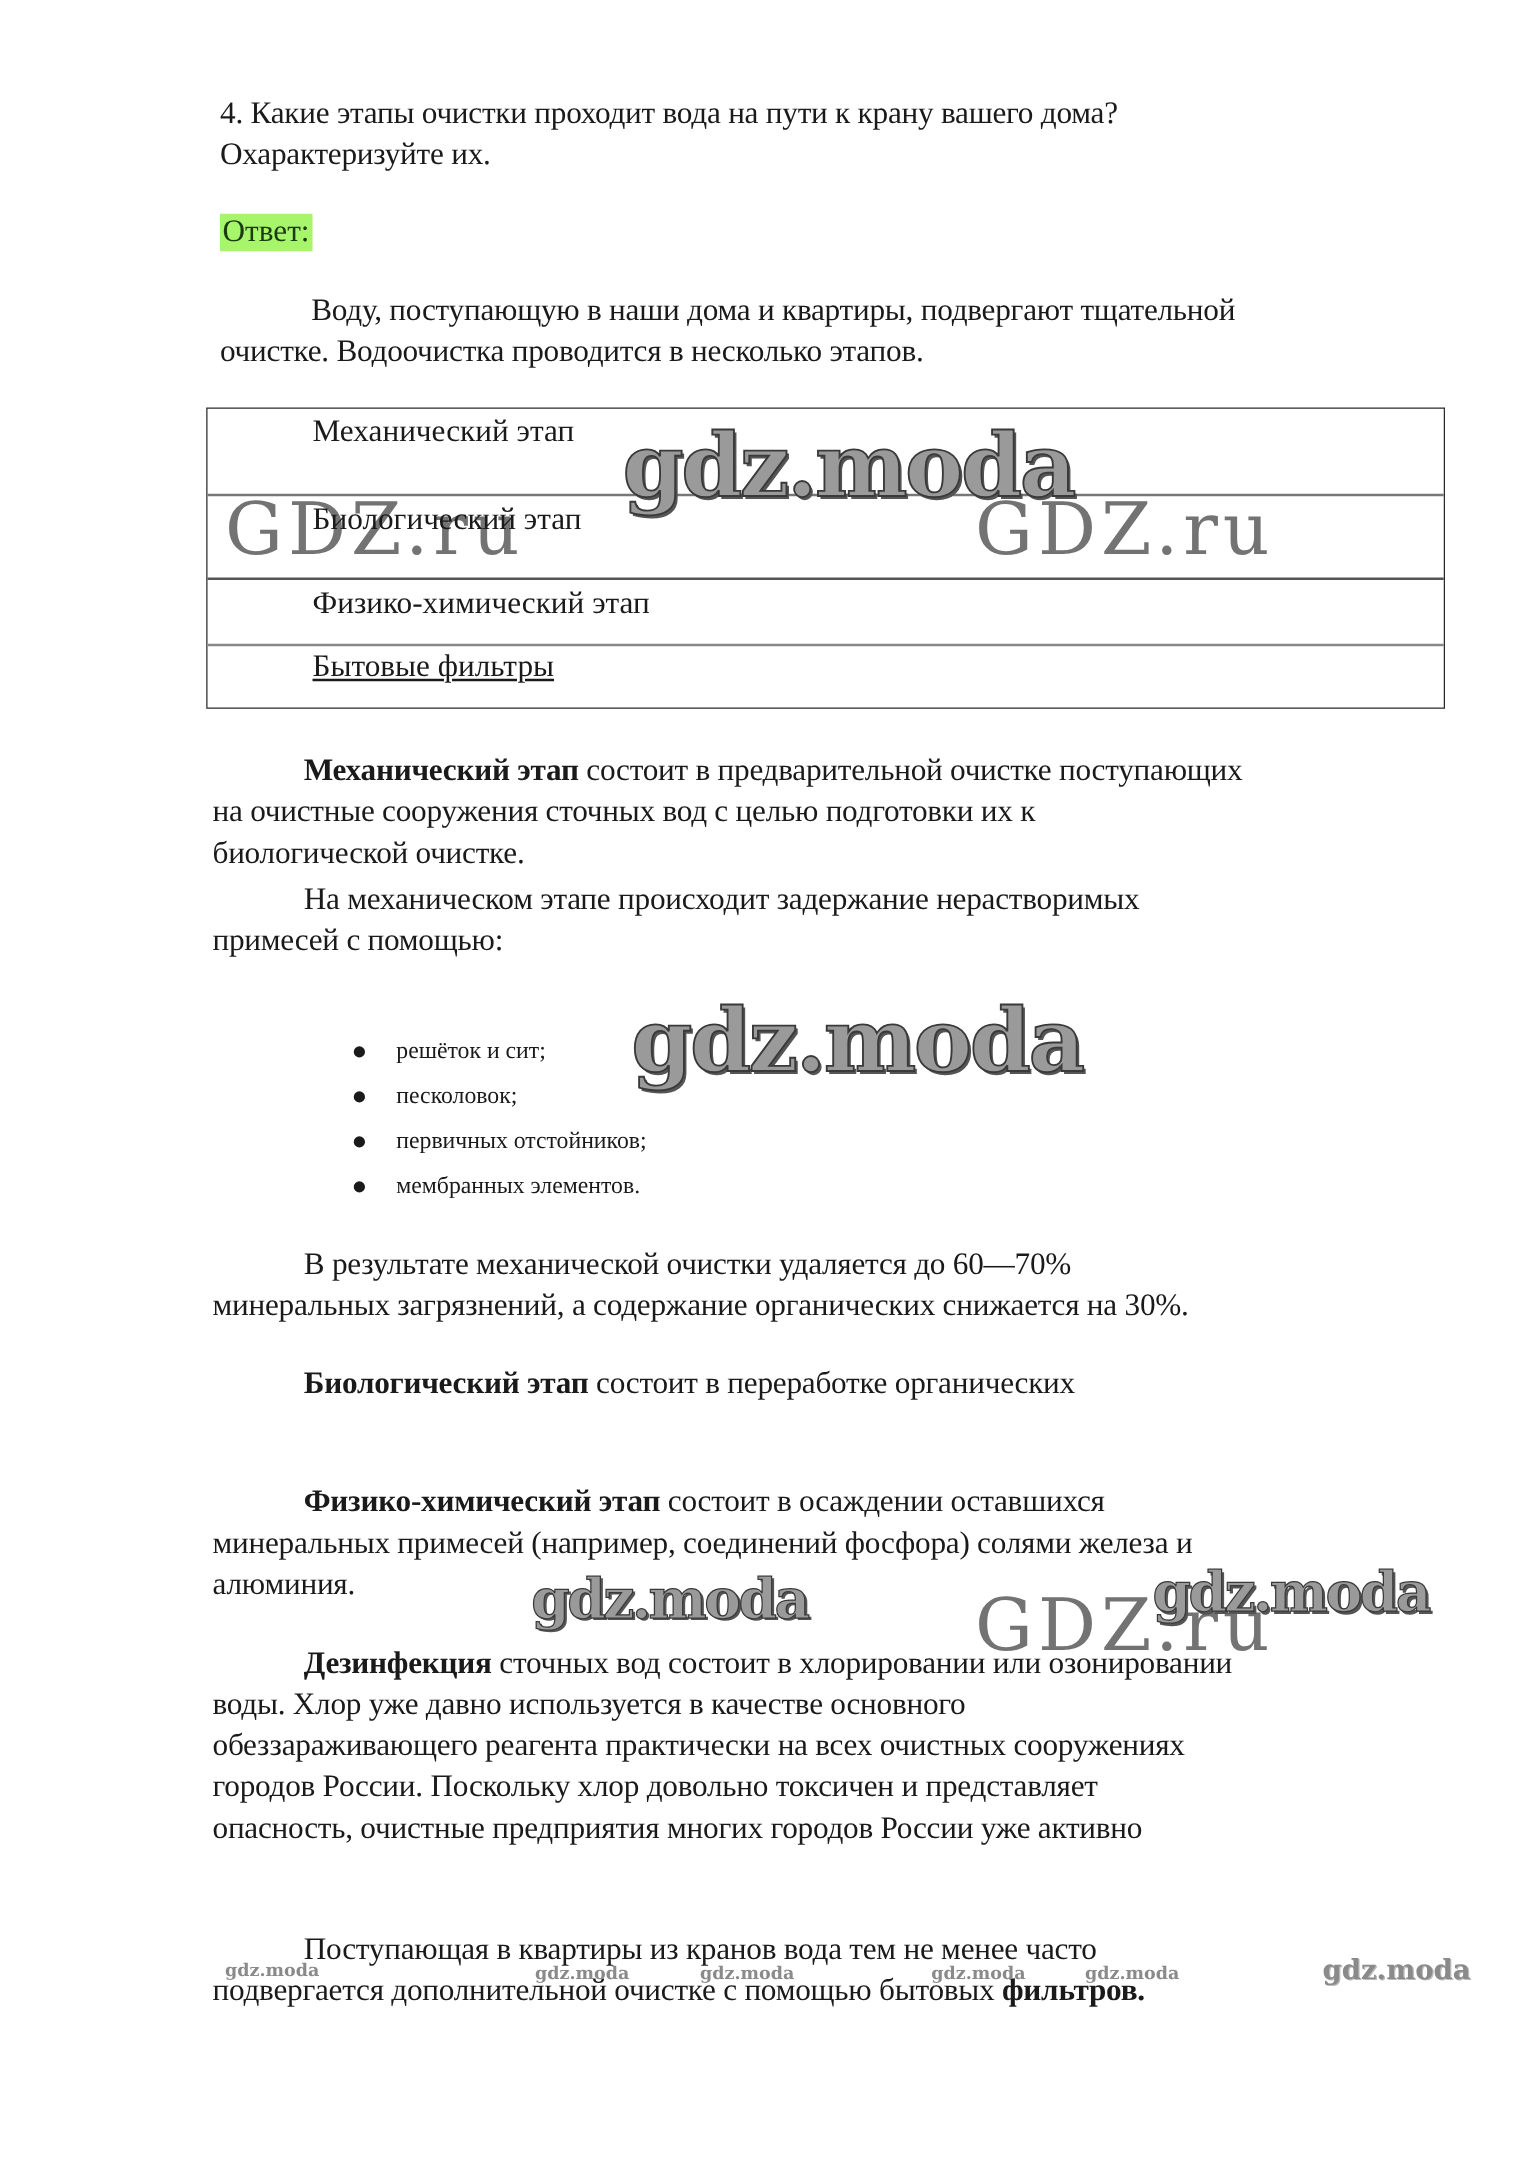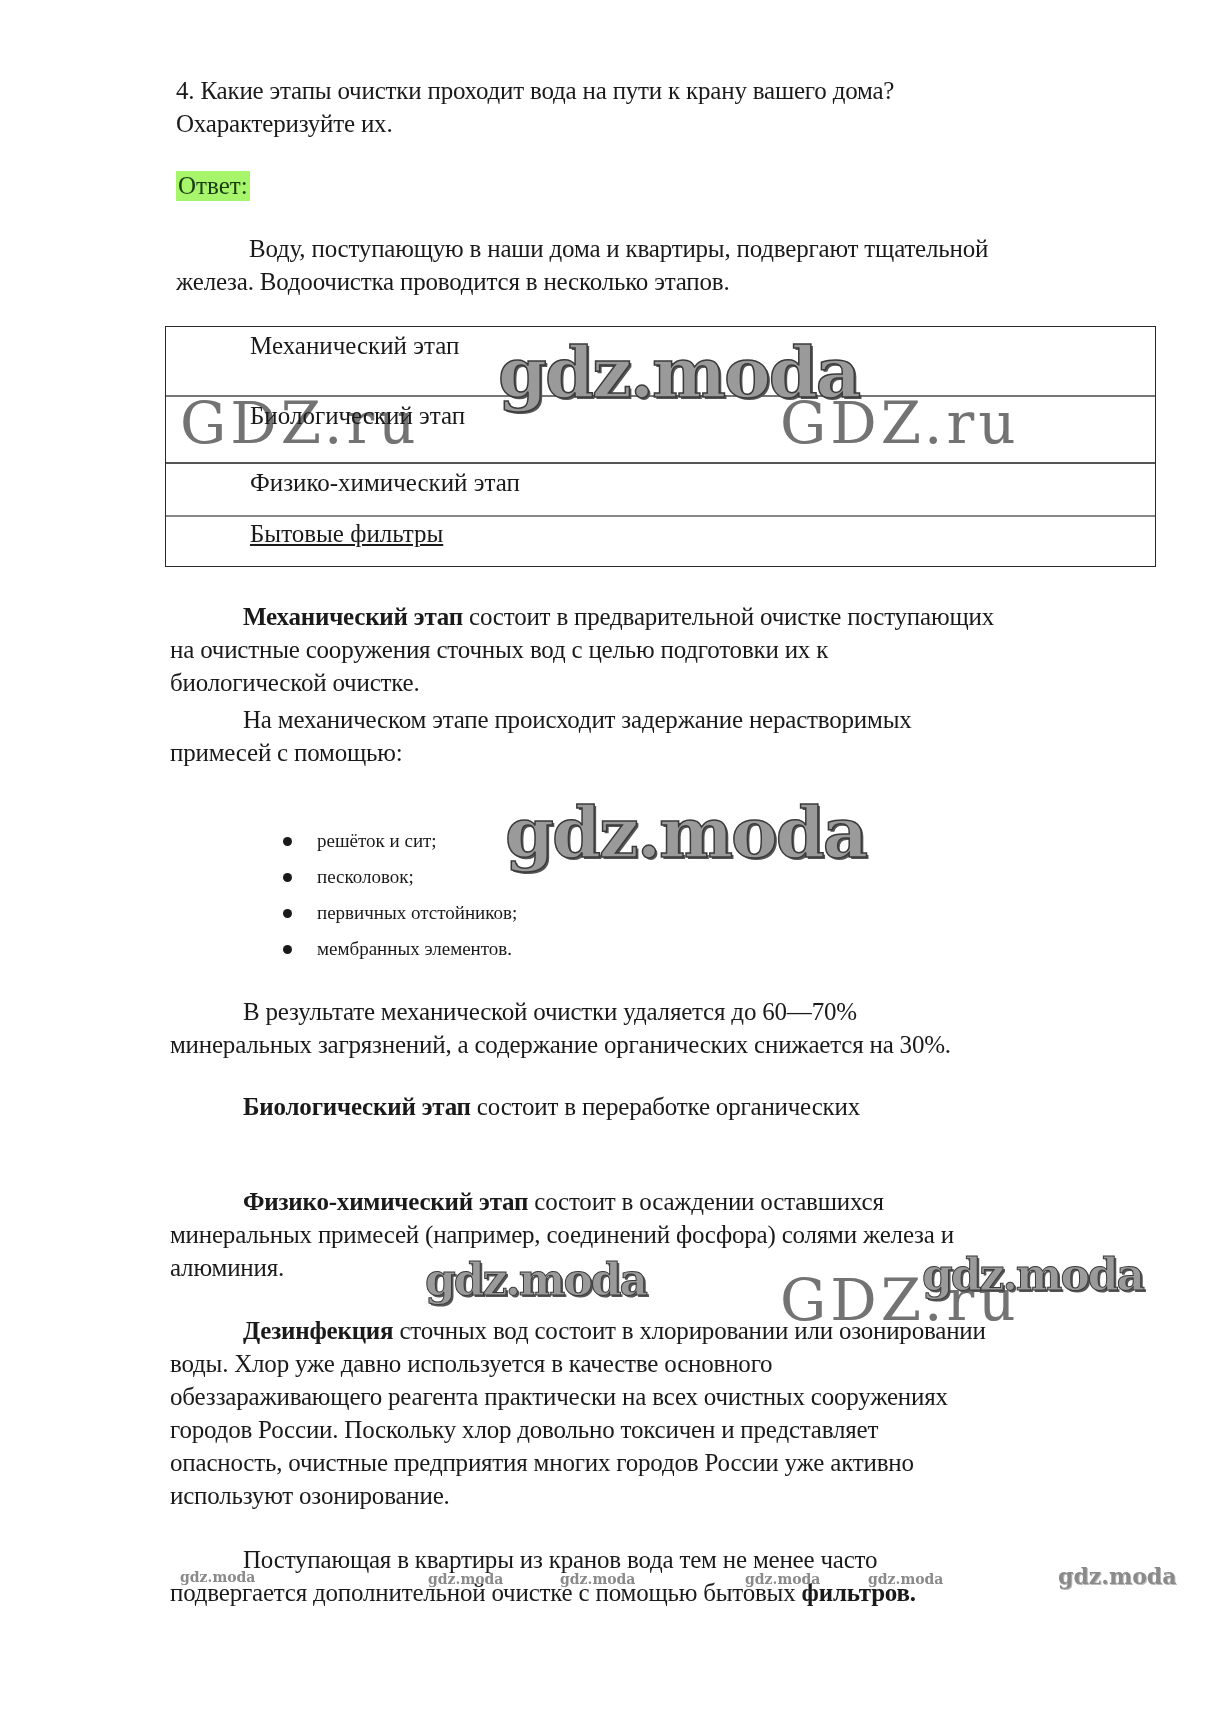--- a/index.html
+++ b/index.html
@@ -54,21 +54,21 @@
 
 <div class="txt" style="left:176px; top:74px;">
   <span class="line">4. Какие этапы очистки проходит вода на пути к крану вашего дома?</span>
   <span class="line">Охарактеризуйте их.</span>
 </div>
 
 <div class="answer-label">Ответ:</div>
 
 <div class="txt" style="left:176px; top:232px;">
   <span class="line indent">Воду, поступающую в наши дома и квартиры, подвергают тщательной</span>
-  <span class="line">железа. Водоочистка проводится в несколько этапов.</span>
+  <span class="line">очистке. Водоочистка проводится в несколько этапов.</span>
 </div>
 
 <div class="stages-table">
   <div class="stage-row r0">Механический этап</div>
   <div class="stage-row r1">Биологический этап</div>
   <div class="stage-row r2">Физико-химический этап</div>
   <div class="stage-row r3">Бытовые фильтры</div>
 </div>
 
 <div class="txt" style="left:170px; top:600px;">
@@ -103,21 +103,20 @@
   <span class="line">минеральных примесей (например, соединений фосфора) солями железа и</span>
   <span class="line">алюминия.</span>
 </div>
 
 <div class="txt" style="left:170px; top:1314px;">
   <span class="line indent"><b>Дезинфекция</b><span> сточных вод состоит в хлорировании или озонировании</span></span>
   <span class="line">воды. Хлор уже давно используется в качестве основного</span>
   <span class="line">обеззараживающего реагента практически на всех очистных сооружениях</span>
   <span class="line">городов России. Поскольку хлор довольно токсичен и представляет</span>
   <span class="line">опасность, очистные предприятия многих городов России уже активно</span>
-  <span class="line">используют озонирование.</span>
 </div>
 
 <div class="txt" style="left:170px; top:1543px;">
   <span class="line indent">Поступающая в квартиры из кранов вода тем не менее часто</span>
   <span class="line"><span>подвергается дополнительной очистке с помощью бытовых </span><b>фильтров.</b></span>
 </div>
 
 <div class="wm big" style="left:498px; top:338px;">gdz.moda</div>
 <div class="wm big" style="left:505px; top:798px;">gdz.moda</div>
 <div class="wm mid" style="left:425px; top:1258px;">gdz.moda</div>

